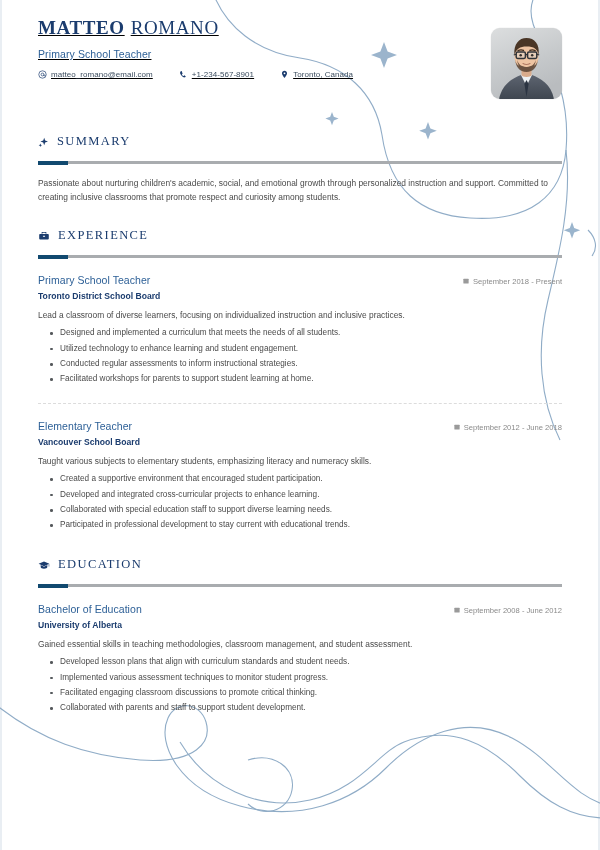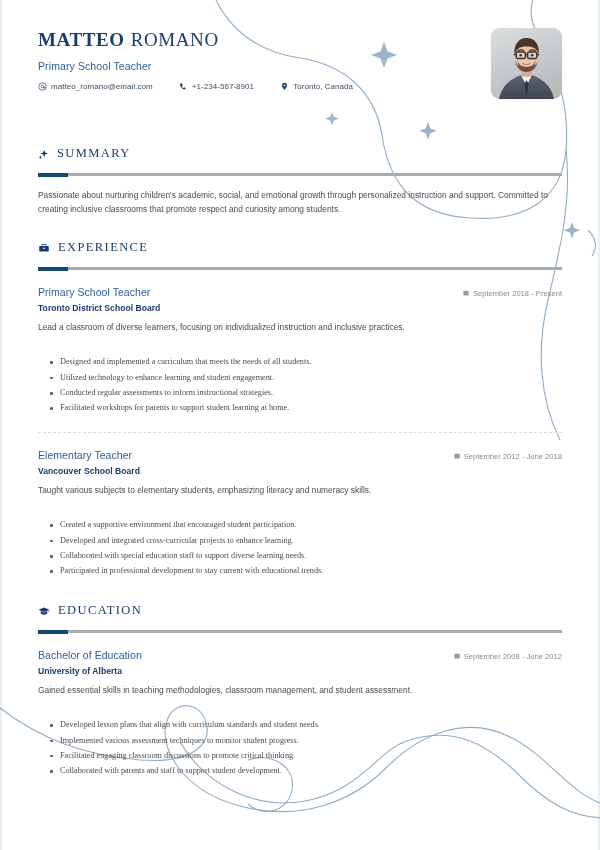--- a/index.html
+++ b/index.html
@@ -41,22 +41,23 @@
   }
   .content {
     position: relative;
     z-index: 2;
     padding: 0 38px;
   }
 
   
   .header {
     position: relative;
-    padding-top: 30px;
+    padding-top: 18px;
     height: 92px;
+    text-decoration: underline;
   }
   .name {
     font-family: "Liberation Serif", serif;
     font-size: 19px;
     color: #1b3c6e;
     letter-spacing: 0.6px;
     line-height: 1.1;
     white-space: nowrap;
   }
   .name .first {
@@ -169,24 +170,23 @@
     color: #1b3c6e;
     letter-spacing: 0.01px;
   }
   .entry-desc {
     margin-top: 8px;
     font-size: 8.4px;
     line-height: 1.5;
     color: #4a4a4a;
   }
   ul.bullets {
-    margin: 21px 0 0 0;
+    margin: 4px 0 0 0;
     padding: 0 0 0 22px;
     list-style: none;
-    font-family: Liberation Serif, serif;
   }
   ul.bullets li {
     position: relative;
     font-size: 8.2px;
     line-height: 1.48;
     color: #4a4a4a;
     padding: 1.6px 0;
   }
   ul.bullets li::before {
     content: "";

